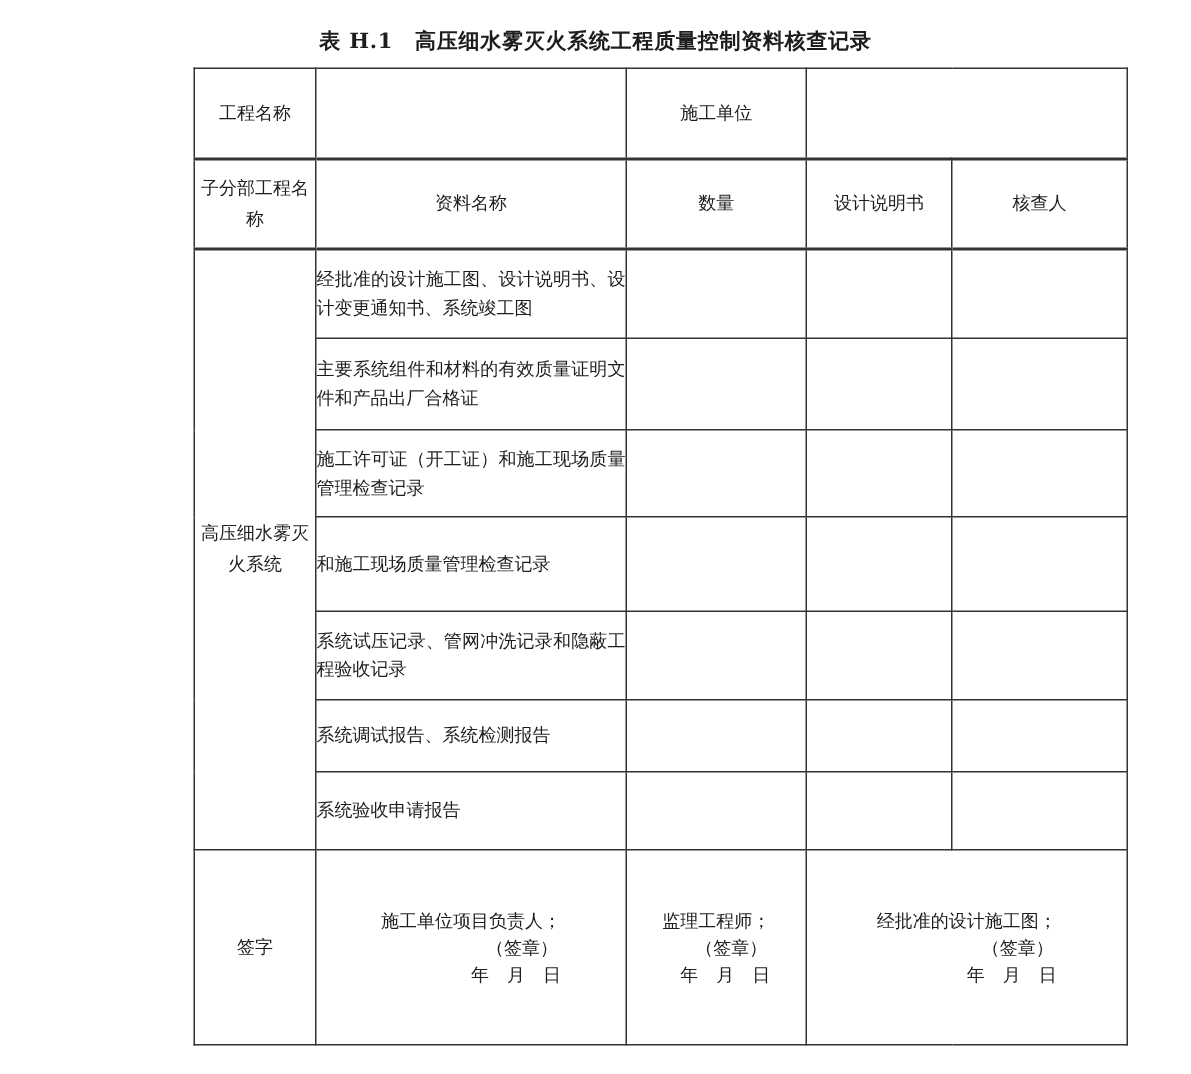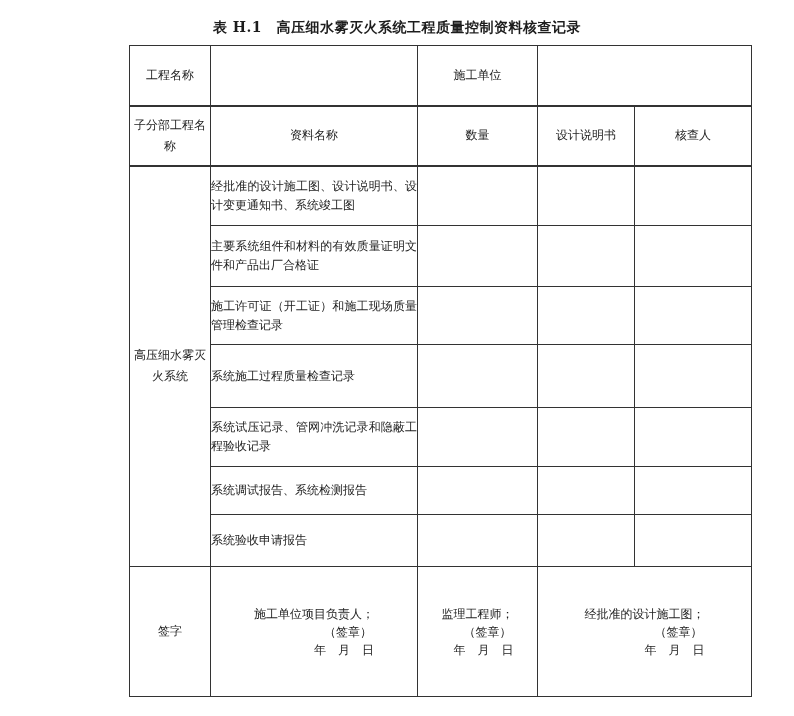--- a/index.html
+++ b/index.html
@@ -75,21 +75,21 @@
       <td></td>
       <td></td>
     </tr>
     <tr style="height:58px">
       <td class="item">施工许可证（开工证）和施工现场质量管理检查记录</td>
       <td></td>
       <td></td>
       <td></td>
     </tr>
     <tr style="height:63px">
-      <td class="item">系统施工过程质量检查记录</td>
+      <td class="item">和施工现场质量管理检查记录</td>
       <td></td>
       <td></td>
       <td></td>
     </tr>
     <tr style="height:59px">
       <td class="item">系统试压记录、管网冲洗记录和隐蔽工程验收记录</td>
       <td></td>
       <td></td>
       <td></td>
     </tr>

